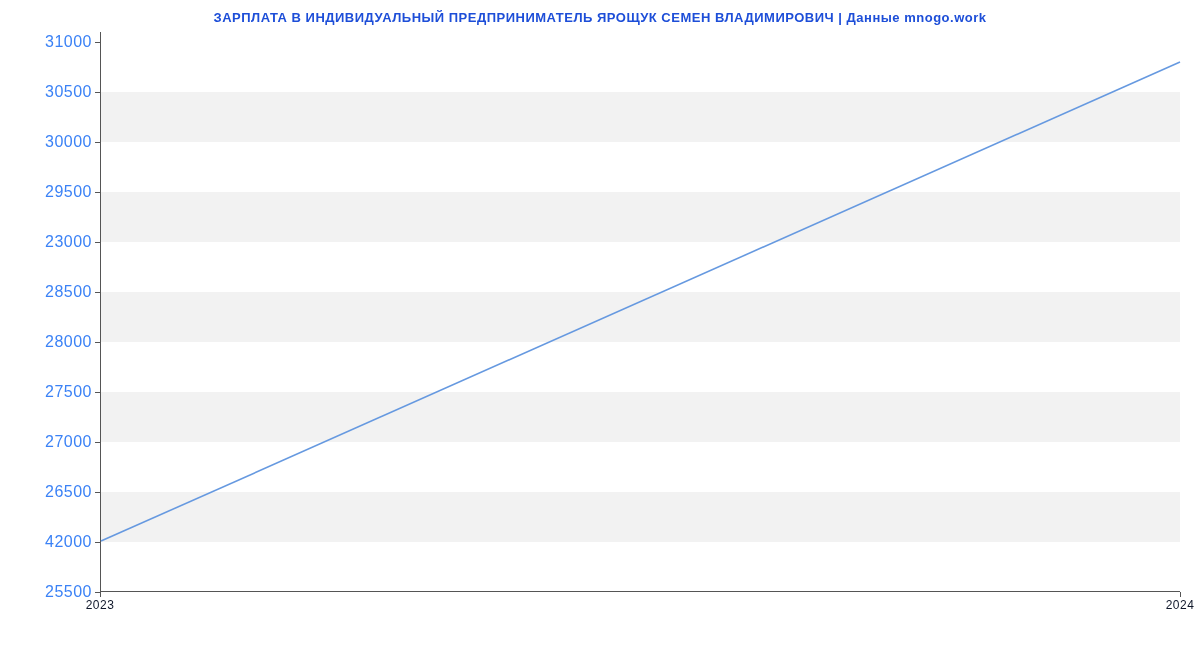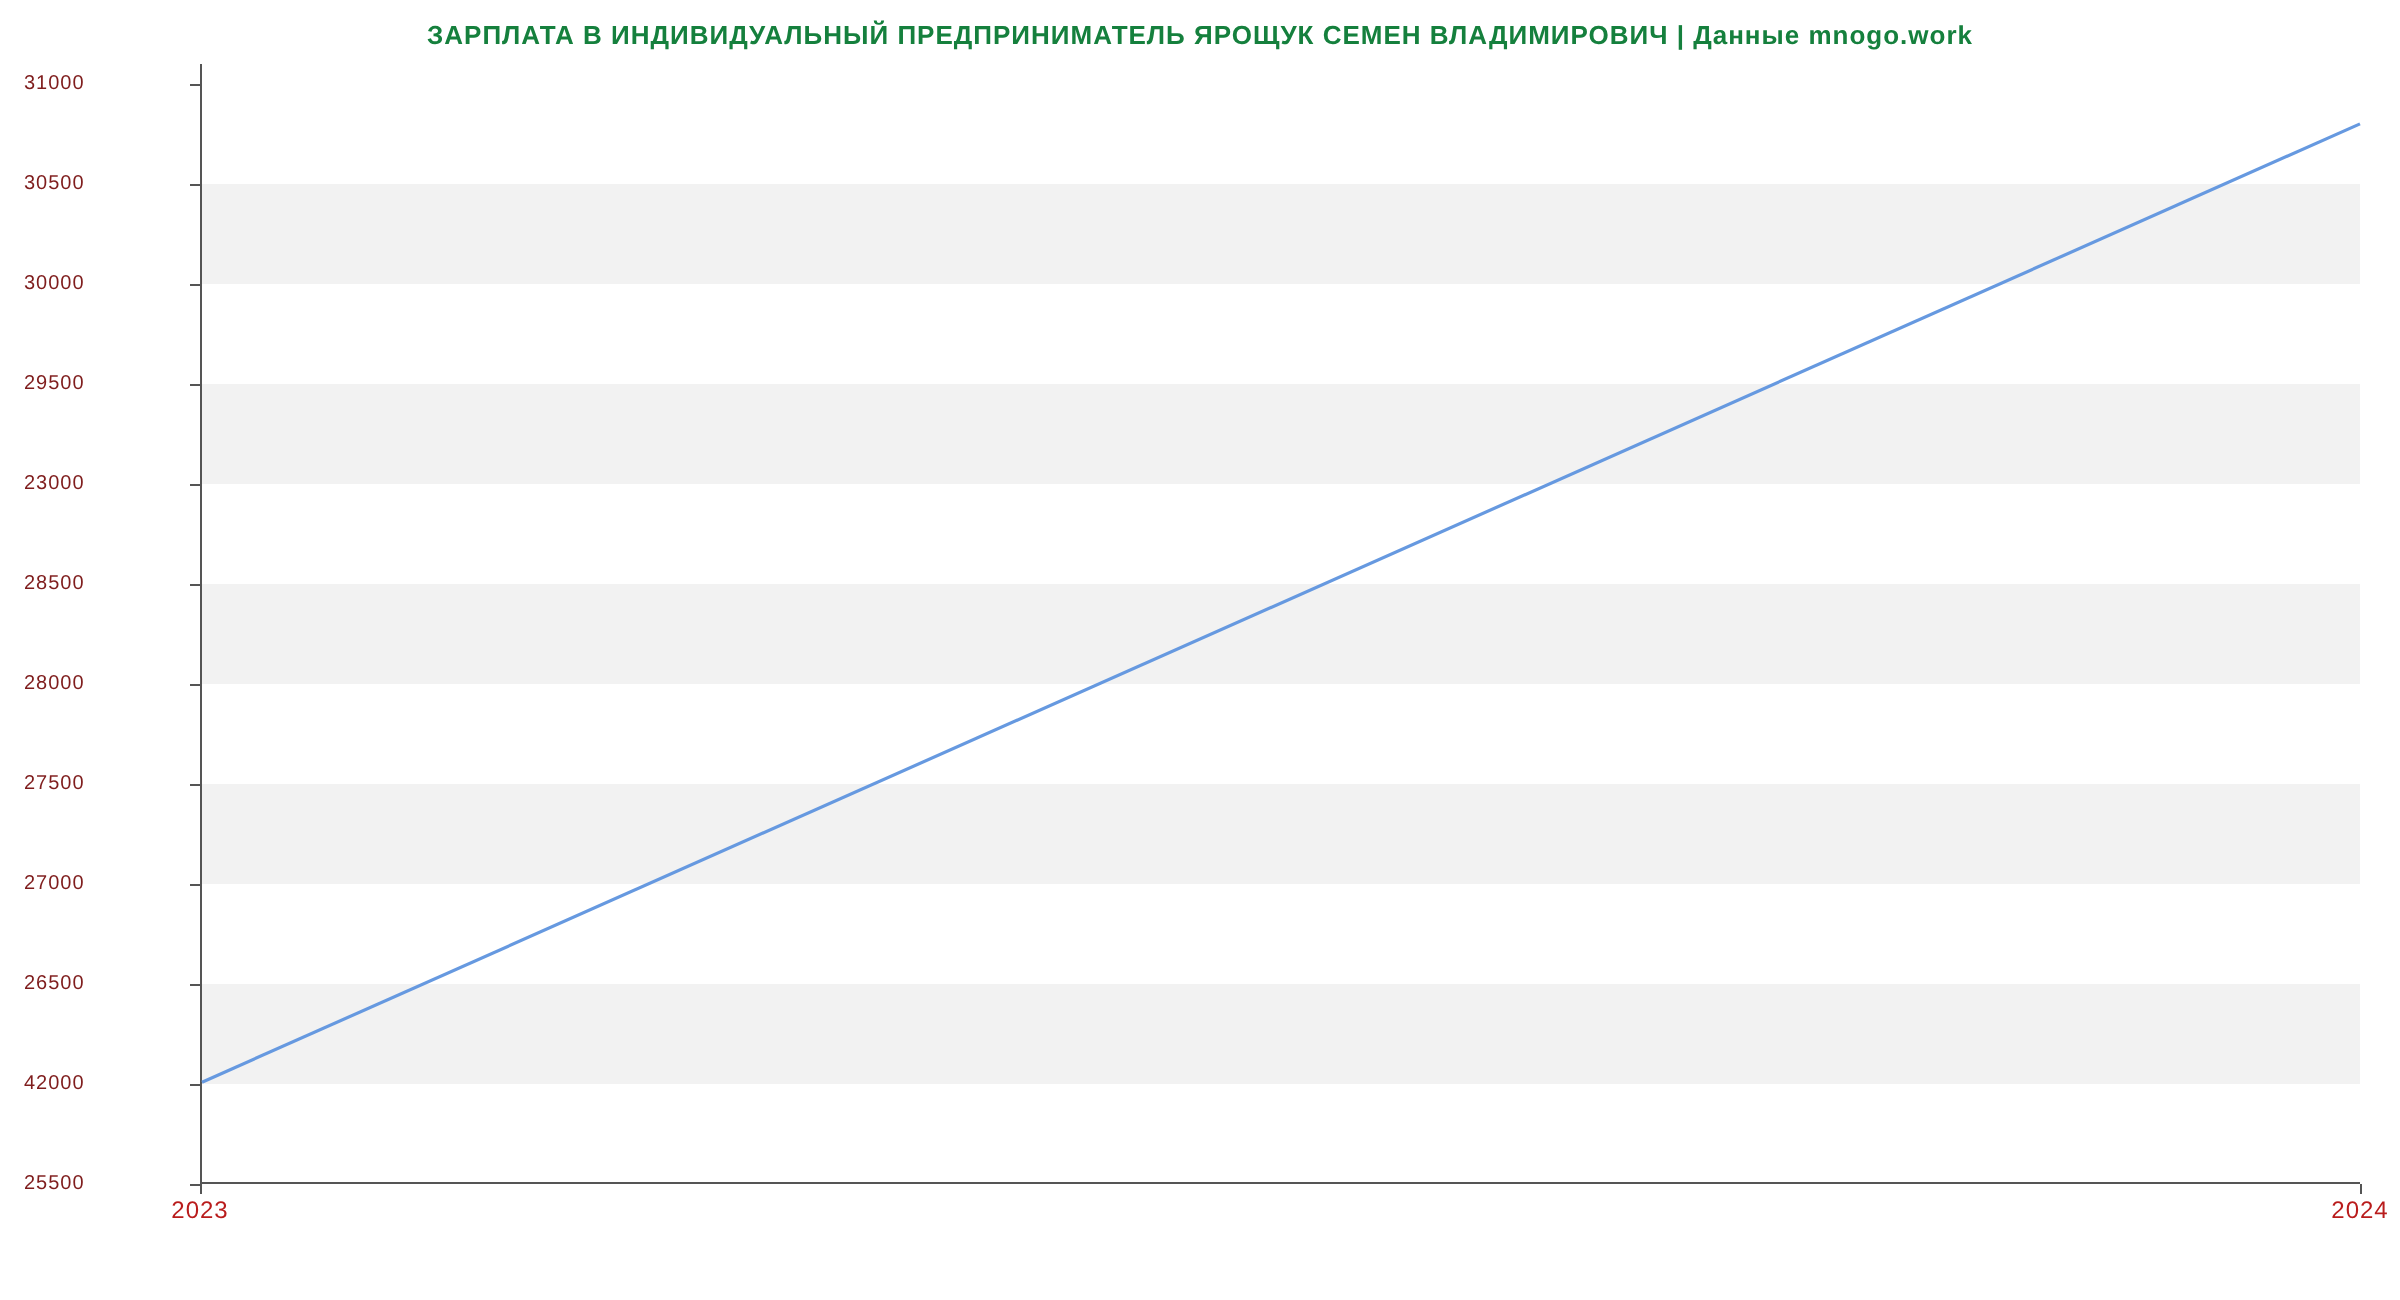--- a/index.html
+++ b/index.html
@@ -17,21 +17,21 @@
     height: 650px;
   }
   .title {
     position: absolute;
     top: 10px;
     left: 0;
     width: 1200px;
     text-align: center;
     font-size: 13px;
     font-weight: 600;
-    color: #15803d;
+    color: #1d4ed8;
   }
   .plot-area {
     position: absolute;
     left: 100px;
     top: 32px;
     width: 1080px;
     height: 560px;
     border-left: 1px solid #555555;
     border-bottom: 1px solid #555555;
     box-sizing: border-box;
@@ -39,36 +39,37 @@
   .gridband {
     position: absolute;
     left: 0;
     width: 100%;
     background: #f2f2f2;
   }
   .y-tick-label {
     position: absolute;
     right: 1108px; 
     width: 80px;
-    font-size: 10px;
-    color: #7f1d1d;
+    text-align: right;
+    font-size: 16px;
+    color: #3b82f6;
     transform: translateY(-50%);
   }
   .y-tick-mark {
     position: absolute;
     left: 95px;
     width: 5px;
     height: 1px;
     background: #555555;
   }
   .x-tick-label {
     position: absolute;
     top: 598px;
     font-size: 12px;
-    color: #b91c1c;
+    color: #0f172a;
     transform: translateX(-50%);
   }
   .x-tick-mark {
     position: absolute;
     top: 592px;
     width: 1px;
     height: 5px;
     background: #555555;
   }
   svg.line-layer {

